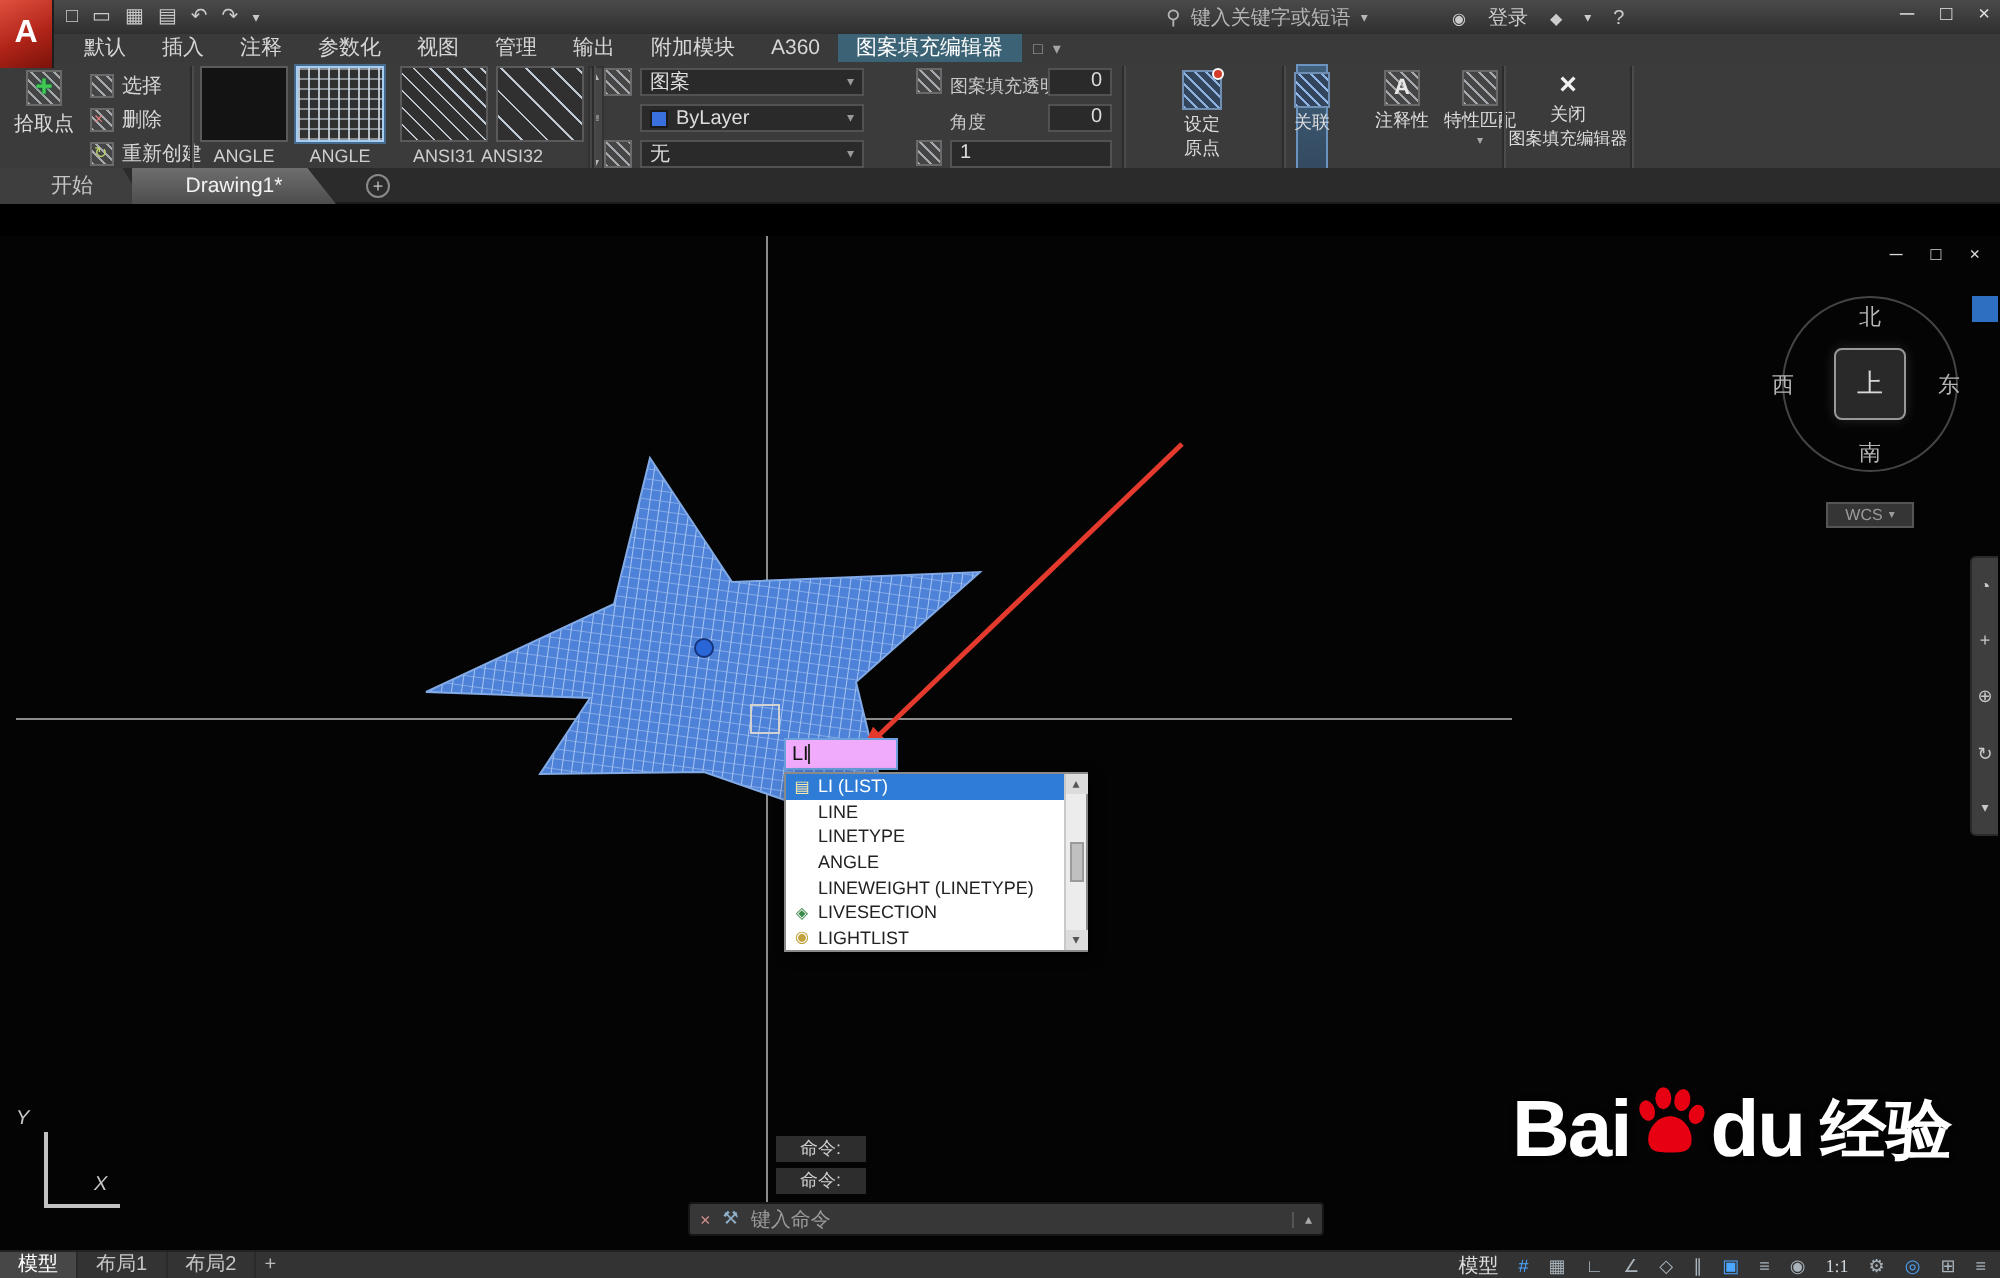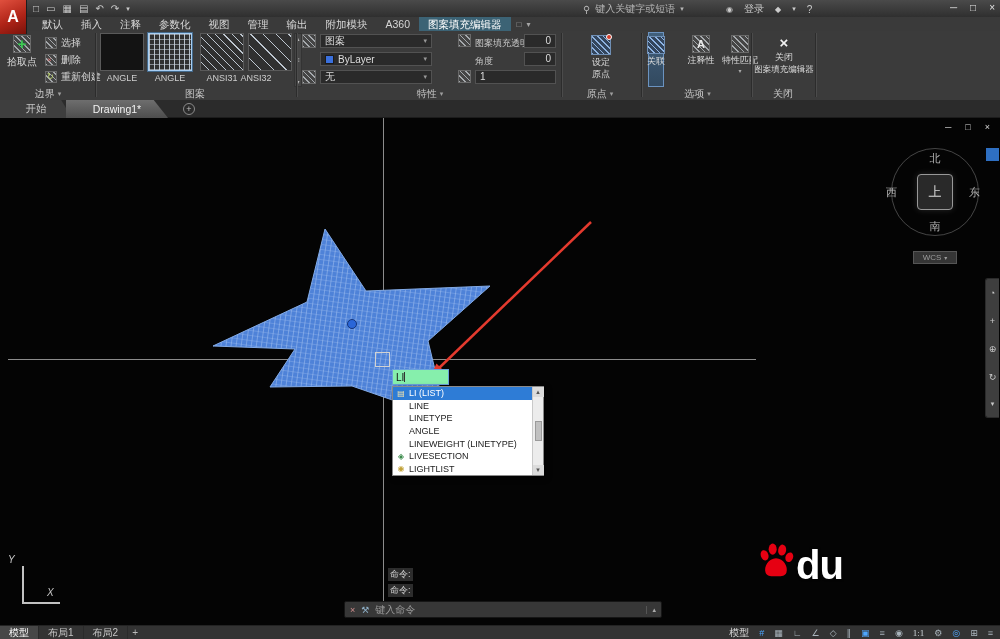--- a/index.html
+++ b/index.html
@@ -66,21 +66,21 @@
   #btn-assoc{left:648px;width:16px;height:55px;background:linear-gradient(#41607c,#32495f);border:1px solid #6b93c0}
   #btn-annot{left:685px;width:32px;height:55px}
   #btn-match{left:721px;width:38px;height:55px}
   .icon18{width:18px;height:18px}
   .lettericon{position:absolute;font-size:11px;font-weight:bold;color:#e8e8e8}
   #btn-close-he{left:757px;width:54px;height:55px}
   #close-x{font-size:15px;font-weight:bold;color:#f0f0f0;line-height:15px}
   .two-line{font-size:9px;line-height:10px;text-align:center;white-space:nowrap}
 
   
-  #file-tabs{left:0;top:100px;width:1000px;height:18px;background:#2b2b2b;border-bottom:1px solid #1c1c1c}
+  #file-tabs{left:0;top:84px;width:1000px;height:18px;background:#2b2b2b;border-bottom:1px solid #1c1c1c}
   #tab-start{left:0;top:0;width:72px;height:18px;background:#3e3e3e;color:#c4c4c4;font-size:10.5px;display:flex;align-items:center;justify-content:center;clip-path:polygon(0 0,85% 0,100% 100%,0 100%)}
   #tab-drawing{left:66px;top:0;width:102px;height:18px;background:linear-gradient(#6e6e6e,#4d4d4d);color:#f2f2f2;font-size:10.5px;display:flex;align-items:center;justify-content:center;clip-path:polygon(0 0,86% 0,100% 100%,0 100%);z-index:2}
   #tab-plus{left:183px;top:3px;width:12px;height:12px;border:1px solid #8a8a8a;border-radius:50%;color:#c0c0c0;font-size:9px;line-height:10px;text-align:center}
 
   
   #canvas{left:0;top:118px;width:1000px;height:507px;background:#040404;overflow:hidden}
   #dw-controls{right:10px;top:4px;display:flex;gap:14px;font-size:9px;color:#d8d8d8}
   #crosshair-v{left:383px;top:0;width:1px;height:483px;background:#8c8c8c}
   #crosshair-h{left:8px;top:241px;width:748px;height:1px;background:#8c8c8c}
   #pickbox{left:375px;top:234px;width:15px;height:15px;border:1px solid #d2d2d2}
@@ -99,31 +99,31 @@
   #nav-blue{left:986px;top:30px;width:13px;height:13px;background:#2e6fc2}
   #navbar{left:985px;top:160px;width:14px;height:140px;background:#3e3e3e;border:1px solid #2a2a2a;border-right:none;border-radius:3px 0 0 3px;display:flex;flex-direction:column;align-items:center;justify-content:space-around;font-size:9px;color:#c8c8c8}
 
   
   #ucs-y-label{left:8px;top:436px;font-size:10px;font-style:italic;color:#c8c8c8}
   #ucs-v{left:22px;top:448px;width:2px;height:38px;background:#c2c2c2}
   #ucs-h{left:22px;top:484px;width:38px;height:2px;background:#c2c2c2}
   #ucs-x-label{left:47px;top:469px;font-size:10px;font-style:italic;color:#c8c8c8}
 
   
-  .histchip{position:absolute;height:13px;padding:0 2px;background:rgba(96,96,96,.45);color:#cfcfcf;font-size:9px;line-height:13px}
+  .histchip{position:absolute;height:13px;padding:0 12px;background:rgba(96,96,96,.45);color:#cfcfcf;font-size:9px;line-height:13px}
   #hist1{left:388px;top:450px}
   #hist2{left:388px;top:466px}
   #cmdbar{left:344px;top:483px;width:318px;height:17px;background:rgba(58,58,58,.95);border:1px solid #161616;border-radius:2px;display:flex;align-items:center;gap:6px;padding:0 5px;font-size:10px}
   #cmdbar .cmd-x{color:#cf8d8d;font-size:9px}
   #cmdbar .cmd-wrench{color:#8fb0c8;font-size:9px}
   #cmdbar .ph{color:#9a9a9a}
   #cmdbar .endcaret{margin-left:auto;color:#aaa;font-size:7px;border-left:1px solid #555;padding-left:5px}
 
   
-  #cmd-input{left:392px;top:251px;width:57px;height:16px;background:#86efac;border:1px solid #6aa0dc;color:#111;font-size:10px;display:flex;align-items:center;padding:0 3px;gap:0}
+  #cmd-input{left:392px;top:251px;width:57px;height:16px;background:#f0abfc;border:1px solid #6aa0dc;color:#111;font-size:10px;display:flex;align-items:center;padding:0 3px;gap:0}
   #cmd-input .cursor{width:1px;height:10px;background:#333}
   #popup{left:392px;top:268px;width:152px;height:90px;background:#fff;border:1px solid #8a8a8a;box-shadow:2px 2px 5px rgba(0,0,0,.55);display:flex;z-index:20}
   #popup-list{flex:1;display:flex;flex-direction:column}
   .prow{height:12.85px;display:flex;align-items:center;gap:3px;padding-left:3px;font-size:9px;color:#222;white-space:nowrap}
   .prow .pic{width:10px;font-size:8px;color:#8a7b2a;text-align:center;flex:none}
   .prow.active{background:#2e7cd6;color:#fff}
   .prow.active .pic{color:#ffe9a8}
   #popup-scroll{width:11px;background:#ececec;border-left:1px solid #c9c9c9;display:flex;flex-direction:column;align-items:center;justify-content:space-between;font-size:7px;color:#555}
   #popup-scroll .sc-btn{width:11px;height:10px;background:#dcdcdc;display:flex;align-items:center;justify-content:center}
   #popup-scroll .thumb{width:7px;height:20px;background:#c0c0c0;border:1px solid #9a9a9a}
@@ -423,30 +423,32 @@
     </div>
     <div id="popup-scroll">
       <span class="sc-btn">▴</span>
       <span class="thumb"></span>
       <span class="sc-btn">▾</span>
     </div>
   </div>
 
   <div id="wm" class="abs">
     <div id="wm-line1">
+      <span class="bai">Bai</span>
       <svg width="38" height="38" viewBox="0 0 40 40">
         <g fill="#e60012">
           <ellipse cx="8" cy="14" rx="4" ry="5.5" transform="rotate(-18 8 14)"></ellipse>
           <ellipse cx="16.5" cy="7.5" rx="4.2" ry="5.8"></ellipse>
           <ellipse cx="26.5" cy="8.5" rx="4.2" ry="5.8" transform="rotate(10 26.5 8.5)"></ellipse>
           <ellipse cx="34" cy="16" rx="4" ry="5.2" transform="rotate(22 34 16)"></ellipse>
           <path d="M20 17 C12 17 7 26 9 32 C10.5 36.5 16 36 20 36 C24 36 29.5 36.5 31 32 C33 26 28 17 20 17 Z"></path>
         </g>
       </svg>
       <span class="du">du</span>
+      <span class="suffix">经验</span>
     </div>
   </div>
 </div>
 
 <div id="statusbar" class="abs">
   <span class="ltab active">模型</span>
   <span class="ltab">布局1</span>
   <span class="ltab">布局2</span>
   <span id="lay-plus">+</span>
   <div id="sb-right">

